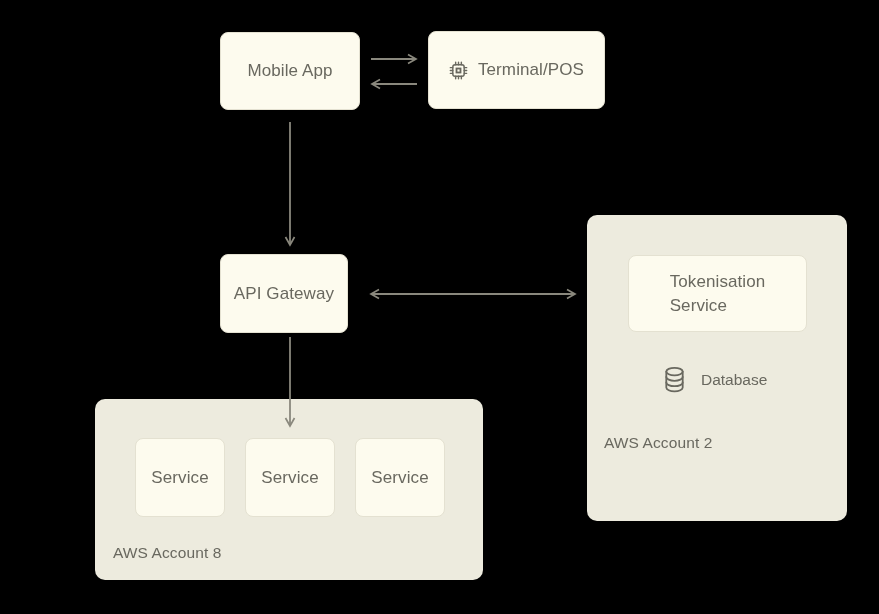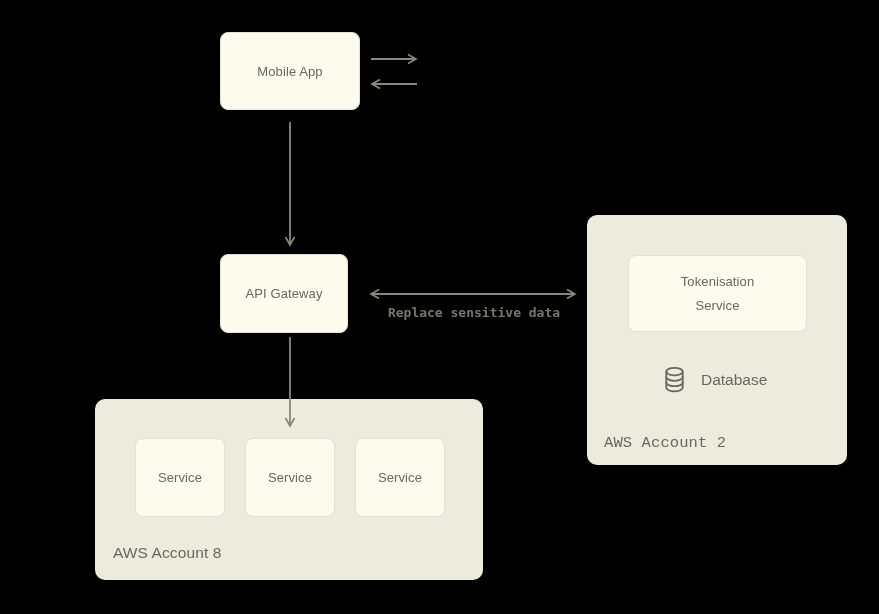--- a/index.html
+++ b/index.html
@@ -23,23 +23,23 @@
 
   .node{
     position:absolute;
     background:var(--node-fill);
     border:1px solid var(--node-border);
     border-radius:8px;
     display:flex;
     align-items:center;
     justify-content:center;
     color:var(--label-text);
-    font-size:13px;
+    font-size:17px;
     letter-spacing:.1px;
-    text-align:center;
+    text-align:left;
   }
   .container-box{
     position:absolute;
     background:var(--container-fill);
     border-radius:10px;
   }
   .container-label{
     position:absolute;
     color:var(--label-text);
     font-size:15.5px;
@@ -70,64 +70,78 @@
     font-size:15.5px;
     justify-content:center;
   }
   svg.overlay{position:absolute;inset:0;pointer-events:none;}
 </style>
 </head>
 <body>
 
 <div class="canvas">
 
-  <div class="container-box" style="left:587px;top:215px;width:260px;height:250px;">
+  <div class="container-box" style="left:587px;top:215px;width:260px;height:306px;">
     <div class="node multiline" style="left:41px;top:40px;width:179px;height:77px;">
       <div>
         <span>Tokenisation</span>
         <span>Service</span>
       </div>
     </div>
     <div class="db-row" style="left:76px;top:151px;">
       <span class="icon">
         <svg width="23" height="28" viewBox="0 0 23 28" fill="none" stroke="#69685F" stroke-width="1.8" stroke-linecap="round">
           <ellipse cx="11.5" cy="5.6" rx="8.2" ry="3.8"></ellipse>
           <path d="M3.3,5.6 V21.6 A8.2,3.8 0 0 0 19.7,21.6 V5.6"></path>
           <path d="M3.3,11 A8.2,3.8 0 0 0 19.7,11"></path>
           <path d="M3.3,16.4 A8.2,3.8 0 0 0 19.7,16.4"></path>
         </svg>
       </span>
       <span>Database</span>
     </div>
-    <div class="container-label" style="left:17px;top:219px;font-family:Liberation Mono, monospace;">AWS Account 2</div>
+    <div class="container-label" style="left:17px;top:219px;">AWS Account 2</div>
   </div>
 
   <div class="container-box" style="left:95px;top:399px;width:388px;height:181px;">
     <div class="node" style="left:40px;top:39px;width:90px;height:79px;">
       <span>Service</span>
     </div>
     <div class="node" style="left:150px;top:39px;width:90px;height:79px;">
       <span>Service</span>
     </div>
     <div class="node" style="left:260px;top:39px;width:90px;height:79px;">
       <span>Service</span>
     </div>
     <div class="container-label" style="left:18px;top:145px;">AWS Account 8</div>
   </div>
 
   <div class="node" style="left:220px;top:32px;width:140px;height:78px;">
     <span>Mobile App</span>
   </div>
 
+  <div class="node" style="left:428px;top:31px;width:177px;height:78px;">
+    <div class="node-row">
+      <span class="icon">
+        <svg width="19" height="19" viewBox="0 0 20 20" fill="none" stroke="#69685F" stroke-width="1.5" stroke-linecap="round">
+          <rect x="4" y="4" width="12" height="12" rx="2.4"></rect>
+          <rect x="7.9" y="7.9" width="4.2" height="4.2" stroke-width="1.9"></rect>
+          <path d="M7,1.4 V4 M10,1.4 V4 M13,1.4 V4"></path>
+          <path d="M7,16 V18.6 M10,16 V18.6 M13,16 V18.6"></path>
+          <path d="M1.4,7 H4 M1.4,10 H4 M1.4,13 H4"></path>
+          <path d="M16,7 H18.6 M16,10 H18.6 M16,13 H18.6"></path>
+        </svg>
+      </span>
+      <span>Terminal/POS</span>
+    </div>
+  </div>
 
   <div class="node" style="left:220px;top:254px;width:128px;height:79px;">
     <span>API Gateway</span>
   </div>
 
-  <div class="edge-label" style="left:474px;top:305px;">Replace sensitive data</div>
 
   <svg class="overlay" width="879" height="614" viewBox="0 0 879 614">
     <defs>
       <marker id="ah" viewBox="0 0 12 12" refX="10" refY="6" markerWidth="12" markerHeight="12" markerUnits="userSpaceOnUse" orient="auto-start-reverse">
         <path d="M2,1.5 L10,6 L2,10.5" fill="none" stroke="#8A887D" stroke-width="1.7"></path>
       </marker>
     </defs>
     <g stroke="#8A887D" stroke-width="1.8" fill="none">
       <line x1="371" y1="59" x2="416" y2="59" marker-end="url(#ah)"></line>
       <line x1="417" y1="84" x2="372" y2="84" marker-end="url(#ah)"></line>

